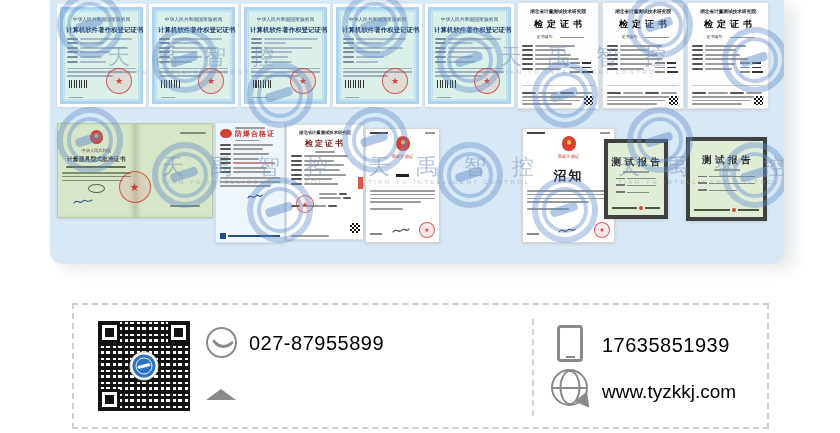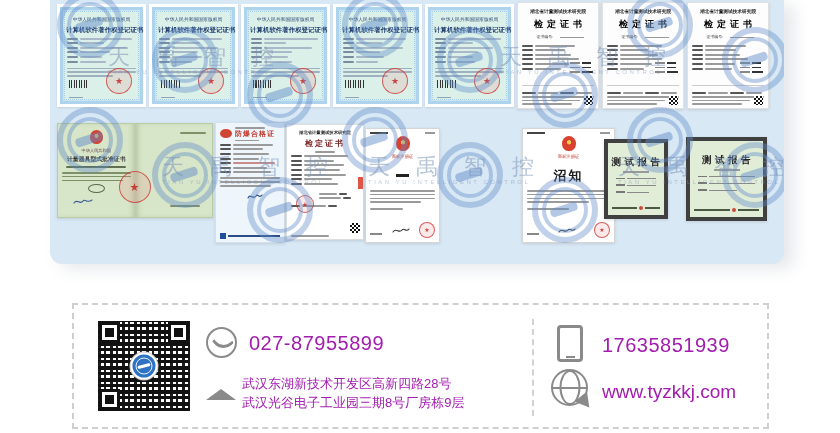--- a/index.html
+++ b/index.html
@@ -142,21 +142,21 @@
       repeating-linear-gradient(0deg,#111 0 3px,#fff 3px 5px,#111 5px 9px,#fff 9px 12px)}
   .qr .eye{position:absolute;width:21px;height:21px;background:#fff;border:3.5px solid #111}
   .qr .eye::after{content:"";position:absolute;inset:3px;background:#111}
   .qr .eye.tl{left:1px;top:1px}.qr .eye.tr{right:1px;top:1px}.qr .eye.bl{left:1px;bottom:1px}
   .qlogo{position:absolute;left:50%;top:50%;width:27px;height:27px;transform:translate(-50%,-50%);
     background:#2e72c4;border-radius:50%;border:2px solid #fff;box-shadow:0 0 0 1px #ccc}
   .qlogo::after{content:"";position:absolute;inset:3px;border:1.5px solid rgba(255,255,255,.9);border-radius:50%}
   .qlogo::before{content:"";position:absolute;left:5px;top:10px;width:13px;height:3px;background:#fff;border-radius:2px;
     transform:rotate(-15deg);z-index:2}
 
-  .c-text{position:absolute;color:#a21caf}
+  .c-text{position:absolute;color:#000000}
   .num{font-size:20px;letter-spacing:.5px}
   .addr{font-size:13px;line-height:19px}
   .web{font-size:19px}
 
   .icon-phone{position:absolute;left:132px;top:22px;width:31px;height:31px;border:2px solid #8a8a8a;border-radius:50%}
   .icon-phone::after{content:"";position:absolute;left:7px;top:5px;width:13px;height:13px;
     border-left:3px solid #8a8a8a;border-bottom:3px solid #8a8a8a;border-radius:2px 0 3px 14px;transform:rotate(-40deg)}
   .icon-home{position:absolute;left:132px;top:67px;width:30px;height:27px}
   .icon-home .roof{width:0;height:0;margin:0 auto;border-left:15px solid transparent;border-right:15px solid transparent;
     border-bottom:11px solid #8a8a8a}
@@ -801,24 +801,20 @@
     <span class="eye tl"></span>
     <span class="eye tr"></span>
     <span class="eye bl"></span>
     <span class="qlogo"></span>
   </div>
 
   <span class="icon-phone"></span>
   <div class="c-text num" style="left:175px;top:27px">027-87955899</div>
 
   <span class="icon-home"><span class="roof"></span><span class="hbody"></span></span>
-  <div class="c-text addr" style="left:168px;top:69px">
-    <div>武汉东湖新技术开发区高新四路28号</div>
-    <div>武汉光谷电子工业园三期8号厂房栋9层</div>
-  </div>
 
   <span class="divider"></span>
 
   <span class="icon-mobile"></span>
   <div class="c-text num" style="left:528px;top:29px">17635851939</div>
 
   <span class="icon-globe">
       <span class="cur"></span>
     </span>
   <div class="c-text web" style="left:528px;top:76px">www.tyzkkj.com</div>

